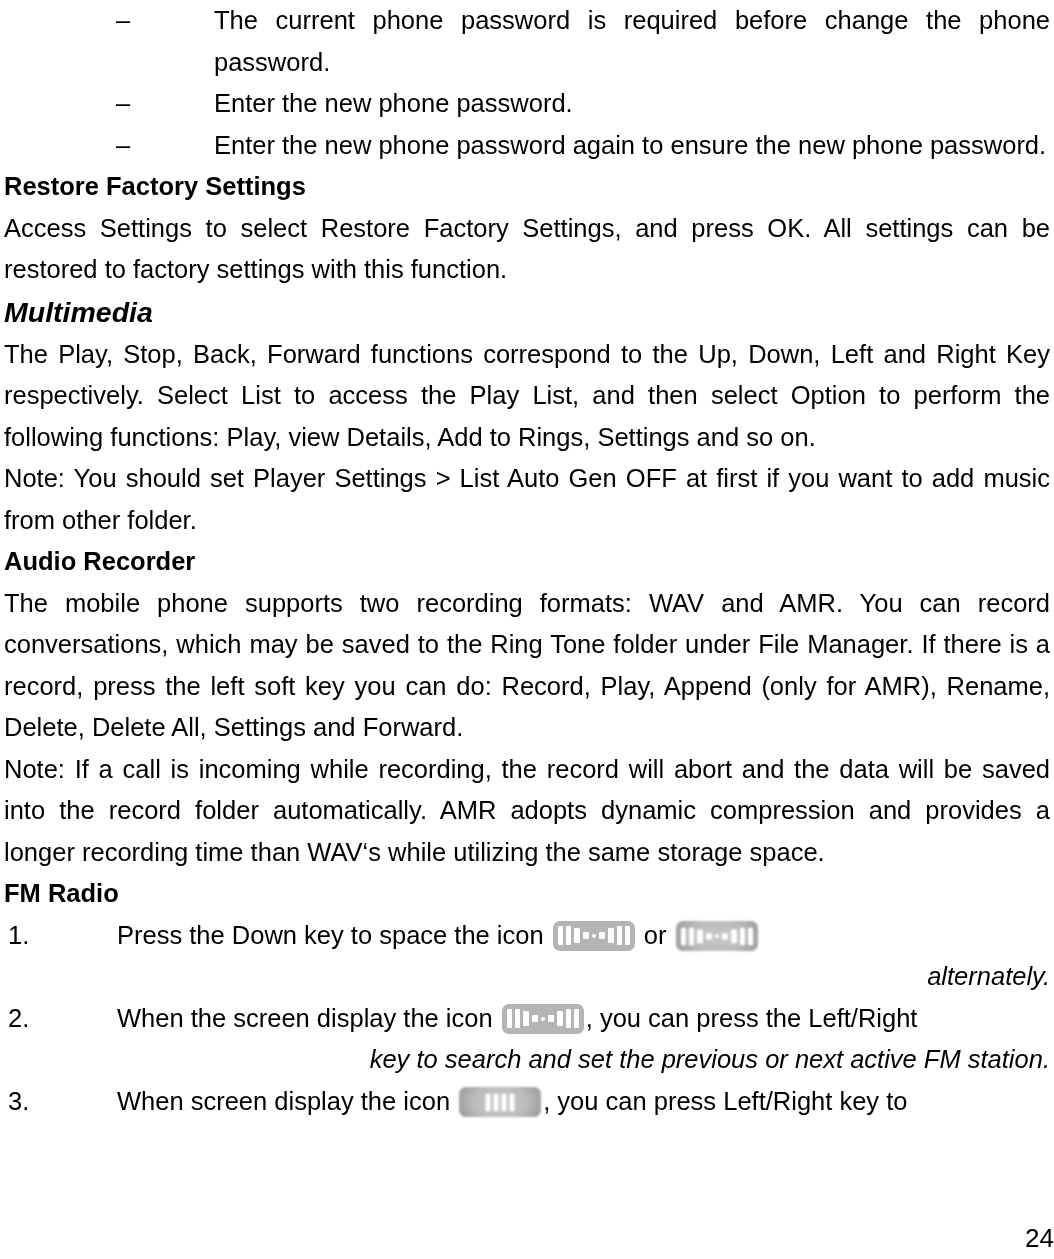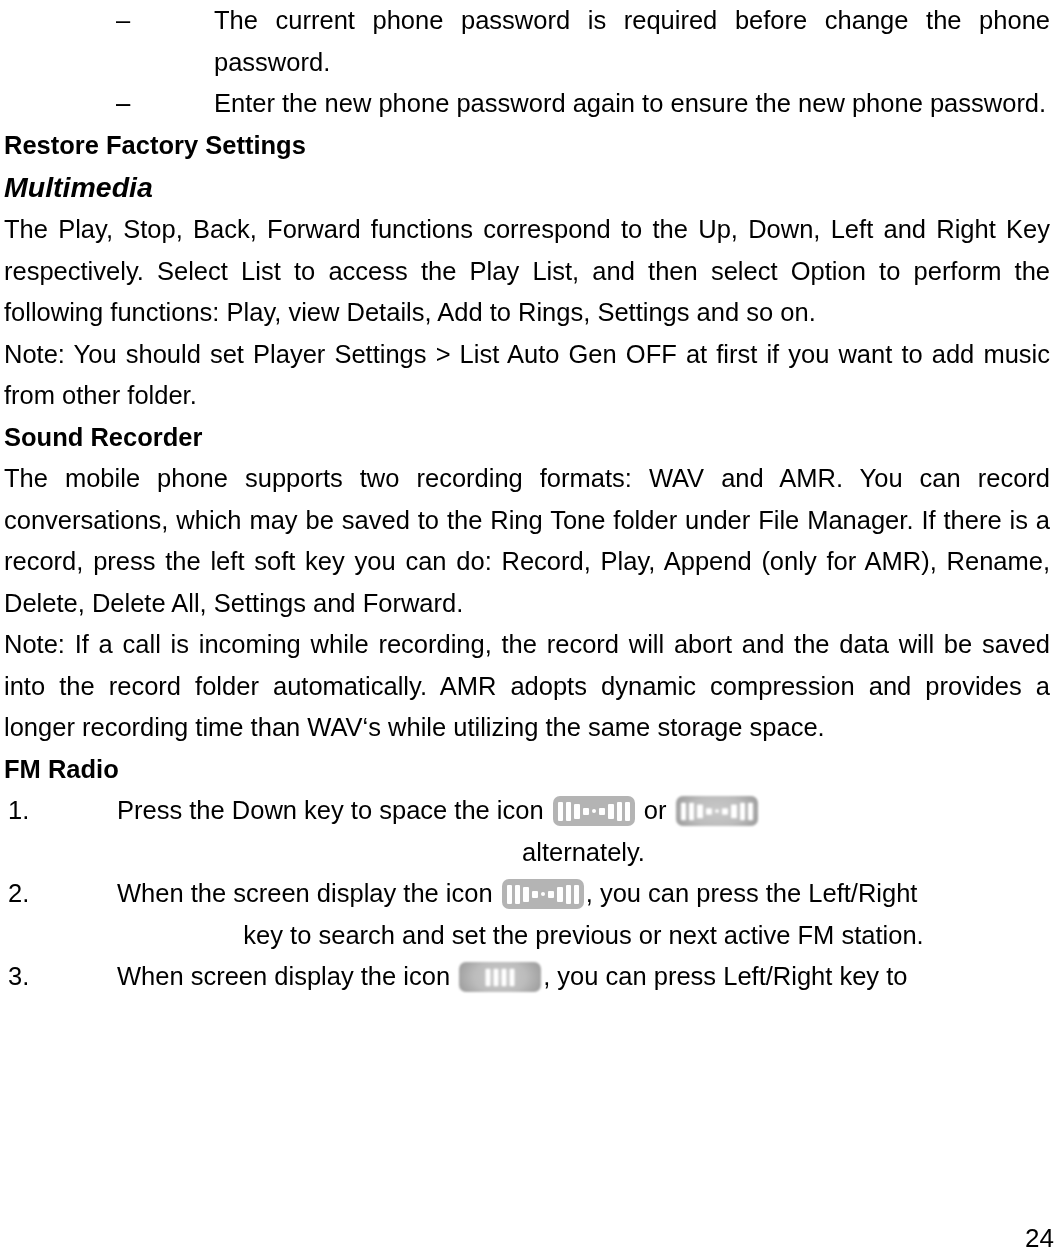--- a/index.html
+++ b/index.html
@@ -76,21 +76,21 @@
     text-align: justify;
     text-justify: inter-word;
   }
   .num-item .marker {
     position: absolute;
     left: 4px;
     top: 0;
     font-size: 25.5px;
     line-height: 41.5px;
   }
-  .num-item .lastline { text-align: center; }
+  .num-item .lastline { text-align: right; font-style: italic; }
 
   
   .fm-icon {
     display: inline-block;
     vertical-align: -7px;
     width: 82px;
     height: 30px;
     border-radius: 7px;
     position: relative;
     overflow: hidden;
@@ -140,35 +140,37 @@
 
 <div class="page">
 
   <ul class="dash-list">
     <li class="dash-item">
       <span class="marker">–</span>
       <span>The current phone password is required before change the phone password.</span>
     </li>
     <li class="dash-item">
       <span class="marker">–</span>
+      <span class="lastline-wrap">Enter the new phone password.</span>
     </li>
     <li class="dash-item">
       <span class="marker">–</span>
       <span>Enter the new phone password again to ensure the new phone password.</span>
     </li>
   </ul>
 
   <h3 class="heading-sub">Restore Factory Settings</h3>
+  <p class="body-text"><span>Access </span><span class="inline-bold">Settings</span><span> to select </span><span class="inline-bold">Restore Factory Settings</span><span>, and press OK. All settings can be restored to factory settings with this function.</span></p>
 
   <h2 class="heading-main">Multimedia</h2>
 
   <p class="body-text"><span>The Play, Stop, Back, Forward functions correspond to the Up, Down, Left and Right Key respectively. Select </span><span class="inline-bold">List</span><span> to access the </span><span class="inline-bold">Play List</span><span>, and then select </span><span class="inline-bold">Option</span><span> to perform the following functions: Play, view Details, Add to Rings, Settings and so on.</span></p>
   <p class="body-text"><span class="inline-bold">Note:</span><span> You should set Player Settings &gt; List Auto Gen OFF at first if you want to add music from other folder.</span></p>
 
-  <h3 class="heading-sub">Sound Recorder</h3>
+  <h3 class="heading-sub">Audio Recorder</h3>
   <p class="body-text"><span>The mobile phone supports two recording formats: WAV and AMR. You can record conversations, which may be saved to the </span><span class="inline-bold">Ring Tone</span><span> folder under </span><span class="inline-bold">File Manager</span><span>. If there is a record, press the left soft key you can do: Record, Play, Append (only for AMR), Rename, Delete, Delete All, Settings and Forward.</span></p>
   <p class="body-text"><span class="inline-bold">Note:</span><span> If a call is incoming while recording, the record will abort and the data will be saved into the record folder automatically. AMR adopts dynamic compression and provides a longer recording time than WAV‘s while utilizing the same storage space.</span></p>
 
   <h3 class="heading-sub">FM Radio</h3>
 
   <ol class="num-list">
 
     <li class="num-item">
       <span class="marker">1.</span>
       <span>Press the Down key to space the icon</span>

